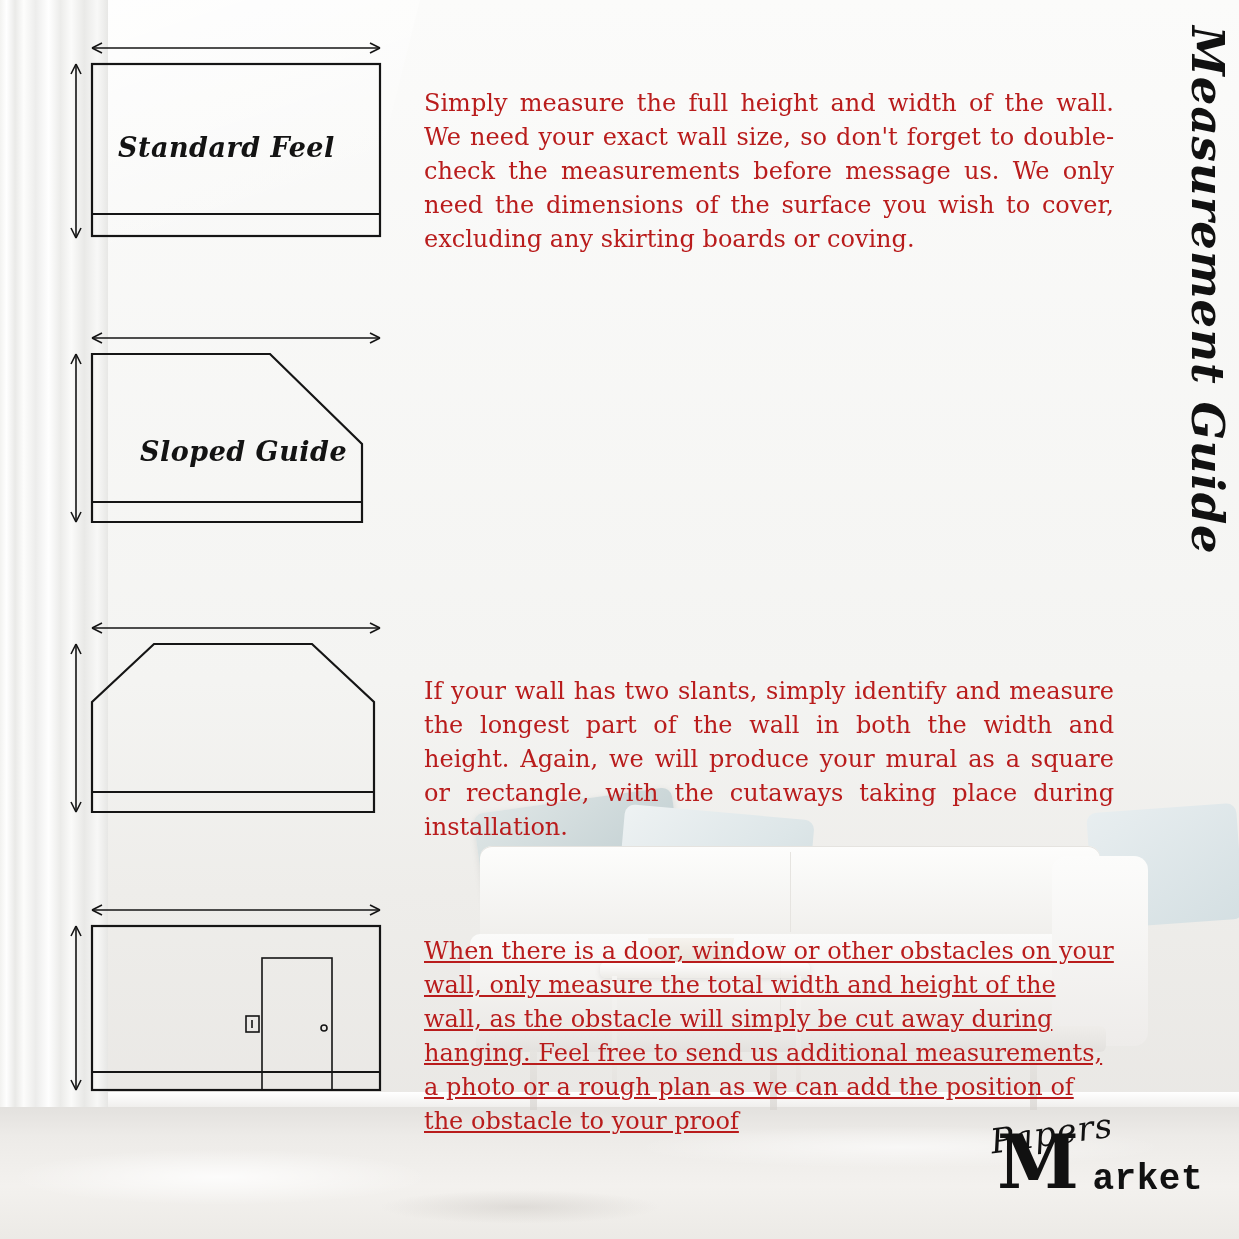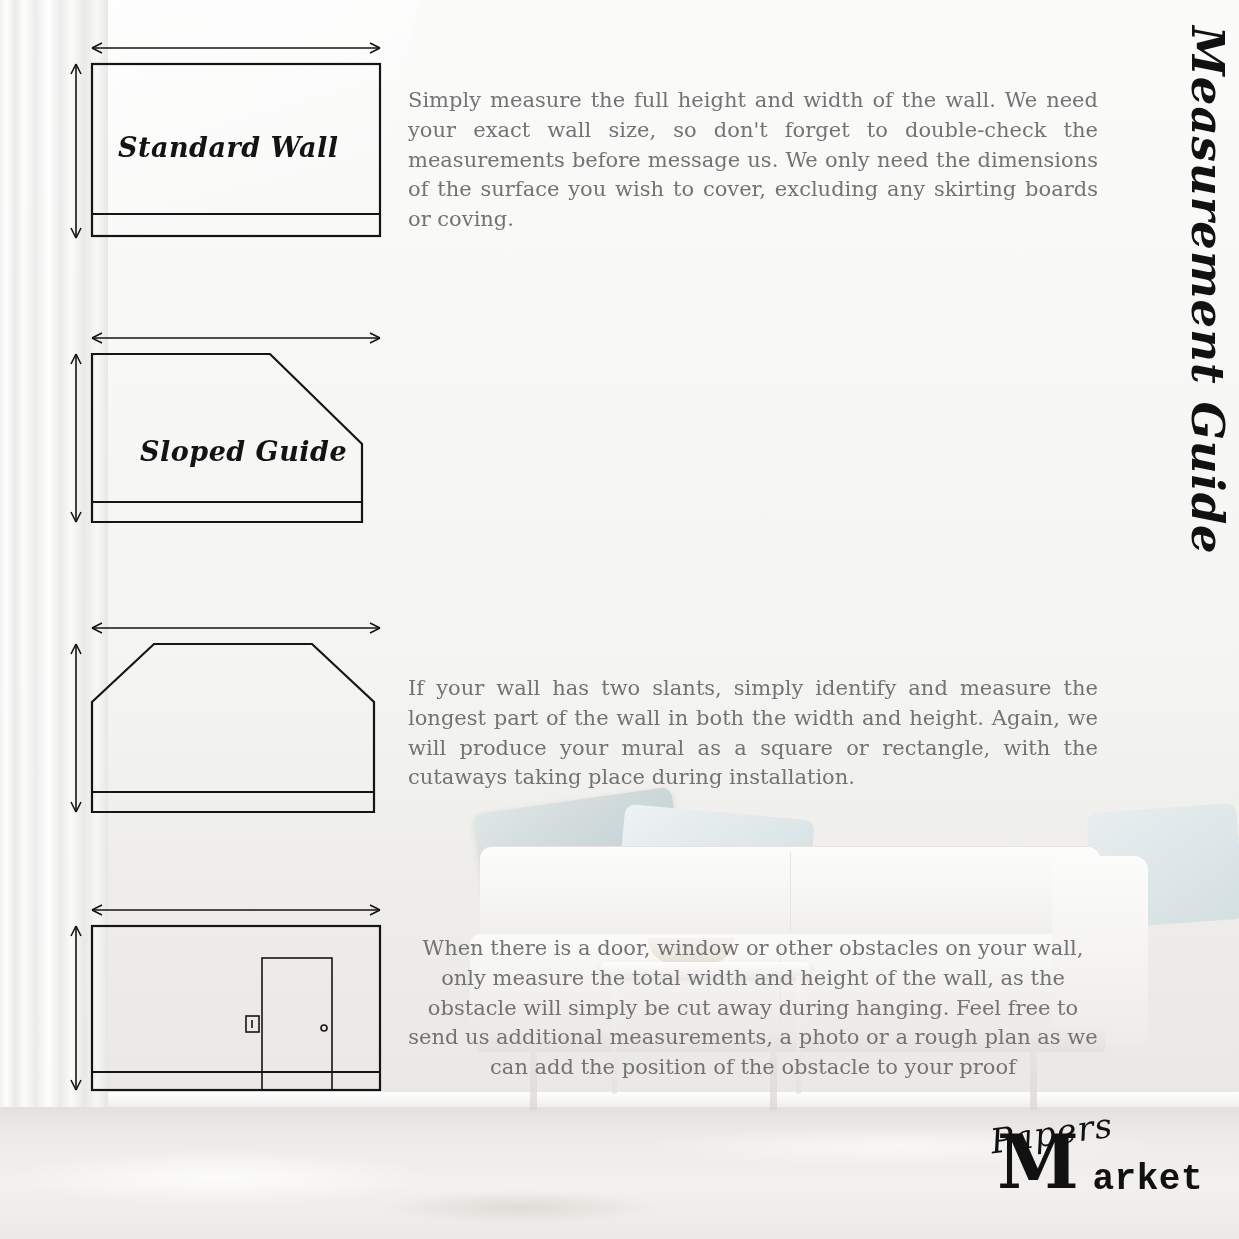--- a/index.html
+++ b/index.html
@@ -208,29 +208,29 @@
     font-style: italic;
     font-weight: 700;
     font-size: 27px;
     color: #131313;
     letter-spacing: 0.5px;
     white-space: pre-line;
     line-height: 1.18;
   }
   .para {
     position: absolute;
-    left: 408px;
+    left: 424px;
     width: 690px;
     font-family: "DejaVu Serif", serif;
-    font-size: 21px;
+    font-size: 24px;
     line-height: 1.42;
-    color: #737373;
+    color: #b91c1c;
     text-align: justify;
   }
-  .para.nojust { text-align: center; }
+  .para.nojust { text-align: left; text-decoration: underline; }
 
   
   .logo {
     position: absolute;
     right: 30px;
     bottom: 22px;
     width: 250px;
     height: 110px;
     color: #111;
   }
@@ -314,21 +314,21 @@
 
           <line class="thin" x1="14" y1="28" x2="14" y2="202"></line>
           <path class="thin" d="M14 28 l-5 10 M14 28 l5 10"></path>
           <path class="thin" d="M14 202 l-5 -10 M14 202 l5 -10"></path>
 
           <rect class="stroke" x="30" y="28" width="288" height="172"></rect>
 
           <line class="stroke" x1="30" y1="178" x2="318" y2="178"></line>
         </svg>
       </div>
-      <div class="label" style="left:118px; top:96px">Standard Wall</div>
+      <div class="label" style="left:118px; top:96px">Standard Feel</div>
       <div class="para" style="top:50px">Simply measure the full height and width of the wall. We need your exact wall size, so don't forget to double-check the measurements before
 message us. We only need the dimensions of the surface you wish to cover, excluding any skirting boards or coving.</div>
     </div>
 
     <div class="row" style="top:326px;height:250px">
       <div class="diagram">
         <svg width="340" height="240" viewBox="0 0 340 240">
           <line class="thin" x1="30" y1="12" x2="318" y2="12"></line>
           <path class="thin" d="M30 12 l10 -5 M30 12 l10 5"></path>
           <path class="thin" d="M318 12 l-10 -5 M318 12 l-10 5"></path>

